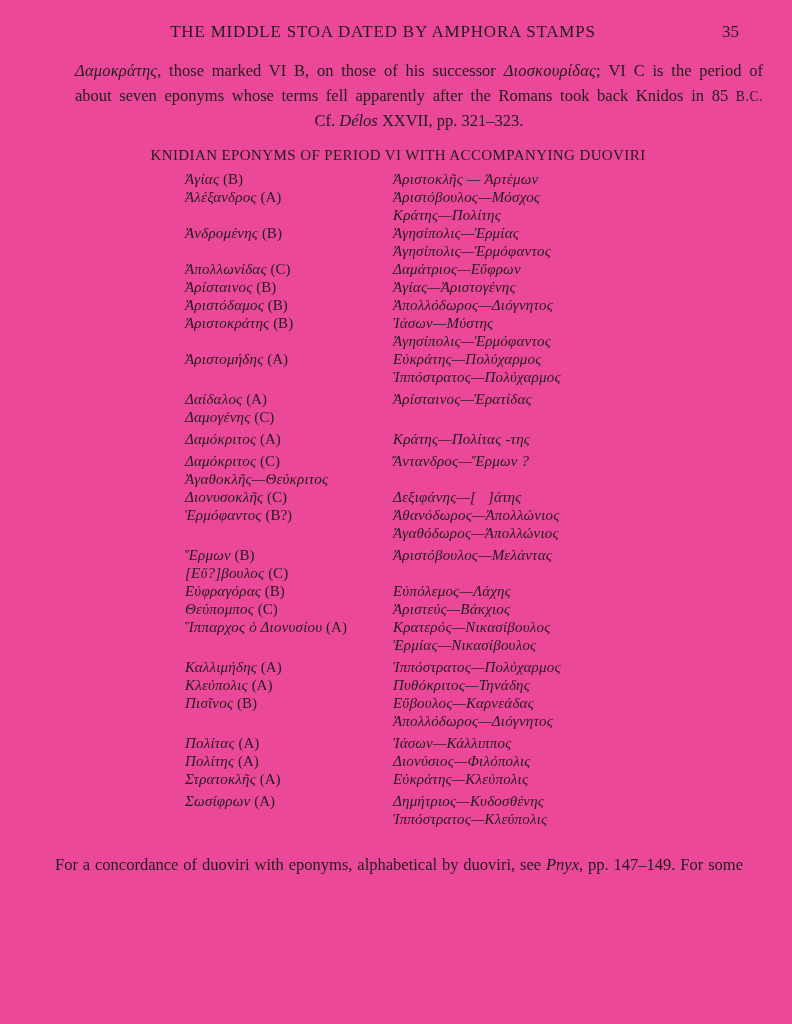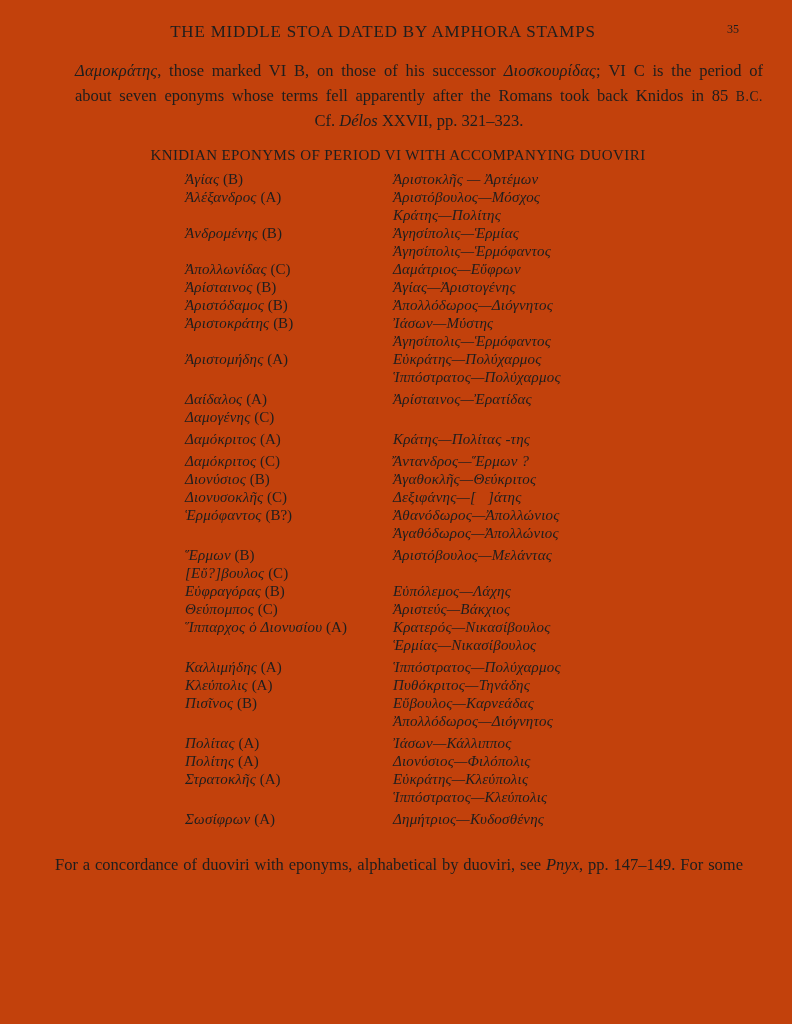--- a/index.html
+++ b/index.html
@@ -1,31 +1,31 @@
 <!DOCTYPE html>
 <html><head>
 <meta charset="utf-8">
 <style>
   html,body { margin:0; padding:0; background:#ffffff; }
   .page {
     position:relative;
     width:792px; height:1024px;
-    background:#c2410c;
+    background:#ec4899;
     color:#1e1e1e;
     font-family:"Liberation Serif","DejaVu Serif",serif;
     overflow:hidden;
   }
   
   .hdr { position:absolute; top:22px; left:55px; width:686px; }
   .hdr-title {
     display:block; text-align:center;
     font-size:17px; letter-spacing:0.8px;
     padding-right:30px; 
   }
-  .hdr-num { position:absolute; right:2px; top:0; font-size:12px; }
+  .hdr-num { position:absolute; right:2px; top:0; font-size:17px; }
   
   .para { position:absolute; left:55px; width:688px; font-size:16.5px; line-height:24.5px; }
   .intro { top:59px;margin-left:20px; }
   .footerp { top:853px; }
   .pline { text-align:center; }
   .pline.just { text-align:justify; text-align-last:justify; white-space:nowrap; }
   .it { font-style:italic; }
   .gk { font-style:italic; letter-spacing:0.2px; }
   .sc { font-size:0.82em; letter-spacing:0.6px; }
   
@@ -122,21 +122,20 @@
         <div class="cell-du"><span class="gk">Κράτης—Πολίτας -της</span></div>
       </div>
       <div class="row">
         <div class="cell-ep"></div>
       </div>
       <div class="row gap">
         <div class="cell-ep"><span class="gk">Δαμόκριτος</span><span class="tag"> (C)</span></div>
         <div class="cell-du"><span class="gk">Ἄντανδρος—Ἕρμων ?</span></div>
       </div>
       <div class="row">
-        <div class="cell-ep"><span class="gk">Διονύσιος</span><span class="tag"> (B)</span></div>
         <div class="cell-du"><span class="gk">Ἀγαθοκλῆς—Θεύκριτος</span></div>
       </div>
       <div class="row">
         <div class="cell-ep"><span class="gk">Διονυσοκλῆς</span><span class="tag"> (C)</span></div>
         <div class="cell-du"><span class="gk">Δεξιφάνης—[   ]άτης</span></div>
       </div>
       <div class="row">
         <div class="cell-ep"><span class="gk">Ἑρμόφαντος</span><span class="tag"> (B?)</span></div>
         <div class="cell-du"><span class="gk">Ἀθανόδωρος—Ἀπολλώνιος</span></div>
       </div>
@@ -189,27 +188,27 @@
         <div class="cell-du"><span class="gk">Ἰάσων—Κάλλιππος</span></div>
       </div>
       <div class="row">
         <div class="cell-ep"><span class="gk">Πολίτης</span><span class="tag"> (A)</span></div>
         <div class="cell-du"><span class="gk">Διονύσιος—Φιλόπολις</span></div>
       </div>
       <div class="row">
         <div class="cell-ep"><span class="gk">Στρατοκλῆς</span><span class="tag"> (A)</span></div>
         <div class="cell-du"><span class="gk">Εὐκράτης—Κλεύπολις</span></div>
       </div>
-      <div class="row">
-        <div class="cell-ep"></div>
-        <div class="cell-du"><span class="gk">Ἱππόστρατος—Κλεύπολις</span></div>
-      </div>
       <div class="row gap">
         <div class="cell-ep"><span class="gk">Σωσίφρων</span><span class="tag"> (A)</span></div>
         <div class="cell-du"><span class="gk">Δημήτριος—Κυδοσθένης</span></div>
+      </div>
+      <div class="row">
+        <div class="cell-ep"></div>
+        <div class="cell-du"><span class="gk">Ἱππόστρατος—Κλεύπολις</span></div>
       </div>
     </div>
 
   <div class="para footerp" id="footerp">
       <div class="pline just"><span>For a concordance of duoviri with eponyms, alphabetical by duoviri, see </span><span class="it">Pnyx</span><span>, pp. 147–149. For some</span></div>
     </div>
 
 </div>
 
 </body></html>

